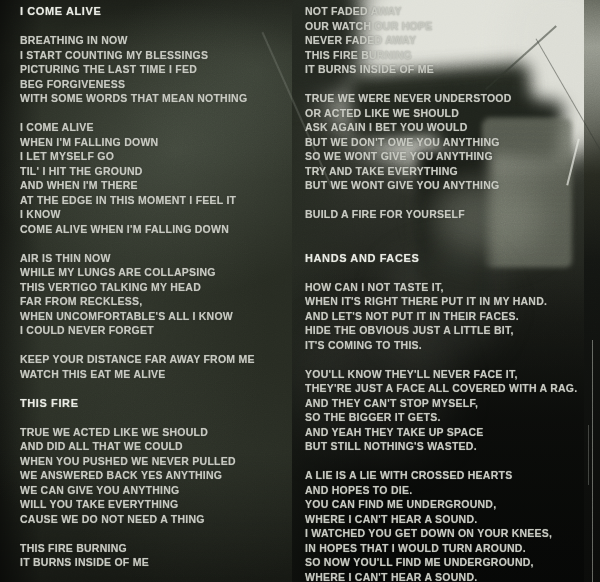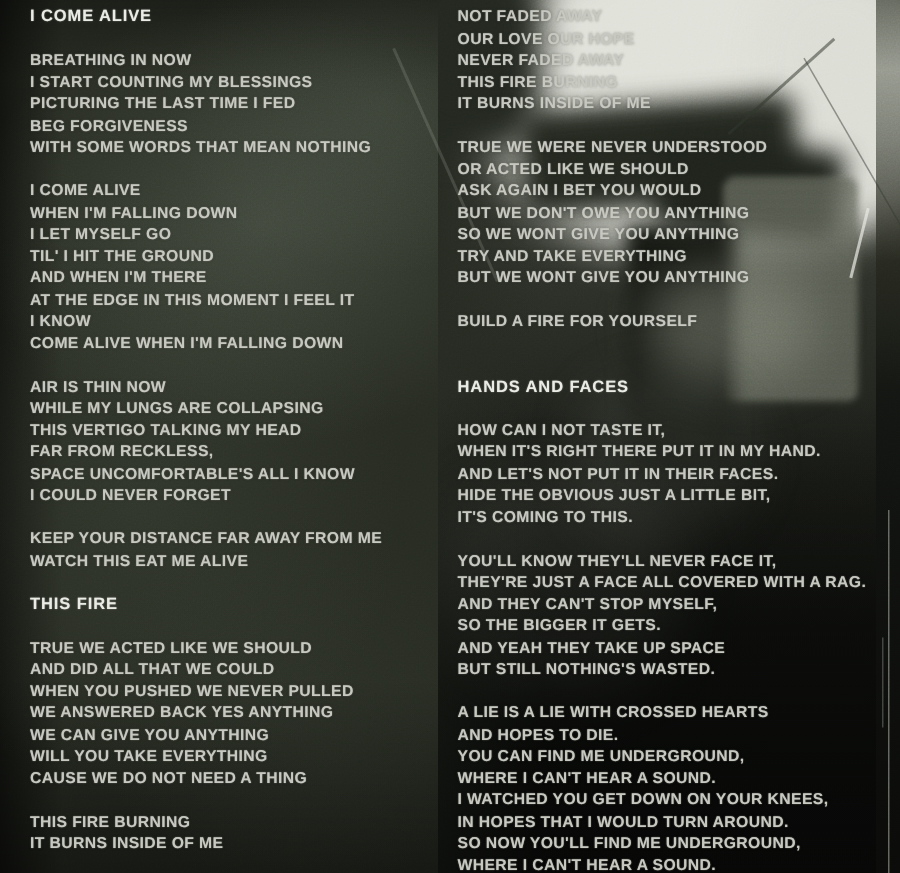--- a/index.html
+++ b/index.html
@@ -135,42 +135,42 @@
       <div class="line">TIL' I HIT THE GROUND</div>
       <div class="line">AND WHEN I'M THERE</div>
       <div class="line">AT THE EDGE IN THIS MOMENT I FEEL IT</div>
       <div class="line">I KNOW</div>
       <div class="line">COME ALIVE WHEN I'M FALLING DOWN</div>
       <div class="line"></div>
       <div class="line">AIR IS THIN NOW</div>
       <div class="line">WHILE MY LUNGS ARE COLLAPSING</div>
       <div class="line">THIS VERTIGO TALKING MY HEAD</div>
       <div class="line">FAR FROM RECKLESS,</div>
-      <div class="line">SPACE UNCOMFORTABLE'S ALL I KNOW</div>
+      <div class="line">WHEN UNCOMFORTABLE'S ALL I KNOW</div>
       <div class="line">I COULD NEVER FORGET</div>
       <div class="line"></div>
       <div class="line">KEEP YOUR DISTANCE FAR AWAY FROM ME</div>
       <div class="line">WATCH THIS EAT ME ALIVE</div>
       <div class="line"></div>
       <div class="line header">THIS FIRE</div>
       <div class="line"></div>
       <div class="line">TRUE WE ACTED LIKE WE SHOULD</div>
       <div class="line">AND DID ALL THAT WE COULD</div>
       <div class="line">WHEN YOU PUSHED WE NEVER PULLED</div>
       <div class="line">WE ANSWERED BACK YES ANYTHING</div>
       <div class="line">WE CAN GIVE YOU ANYTHING</div>
       <div class="line">WILL YOU TAKE EVERYTHING</div>
       <div class="line">CAUSE WE DO NOT NEED A THING</div>
       <div class="line"></div>
       <div class="line">THIS FIRE BURNING</div>
       <div class="line">IT BURNS INSIDE OF ME</div>
     </div>
   <div class="col col-right">
       <div class="line">NOT FADED AWAY</div>
-      <div class="line">OUR LOVE OUR HOPE</div>
+      <div class="line">OUR WATCH OUR HOPE</div>
       <div class="line">NEVER FADED AWAY</div>
       <div class="line">THIS FIRE BURNING</div>
       <div class="line">IT BURNS INSIDE OF ME</div>
       <div class="line"></div>
       <div class="line">TRUE WE WERE NEVER UNDERSTOOD</div>
       <div class="line">OR ACTED LIKE WE SHOULD</div>
       <div class="line">ASK AGAIN I BET YOU WOULD</div>
       <div class="line">BUT WE DON'T OWE YOU ANYTHING</div>
       <div class="line">SO WE WONT GIVE YOU ANYTHING</div>
       <div class="line">TRY AND TAKE EVERYTHING</div>

